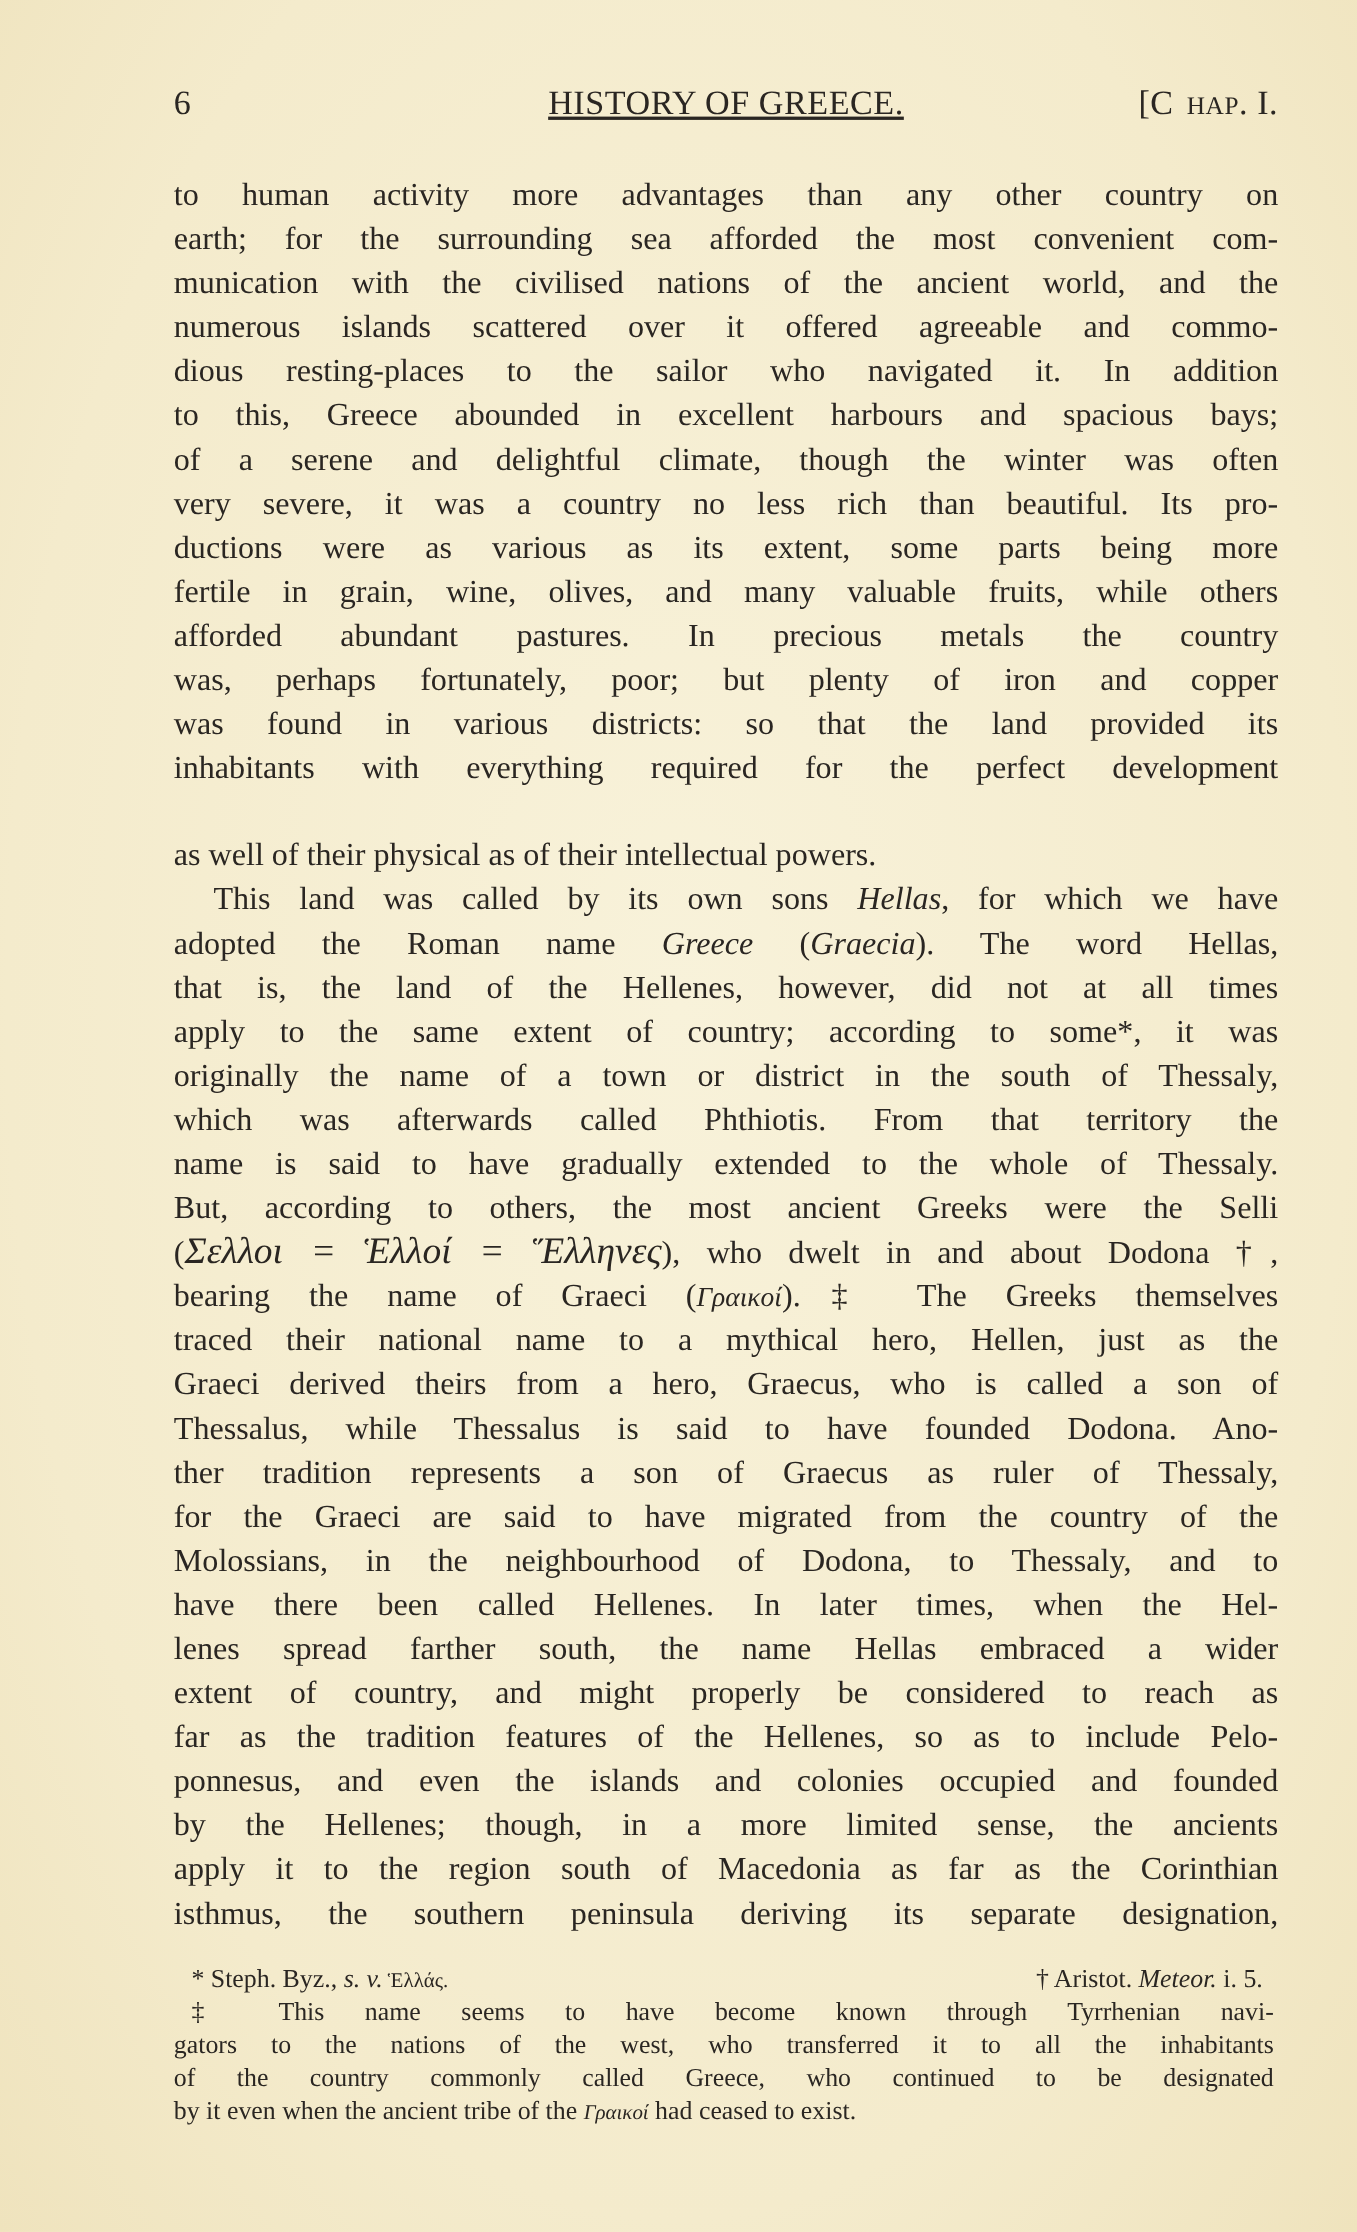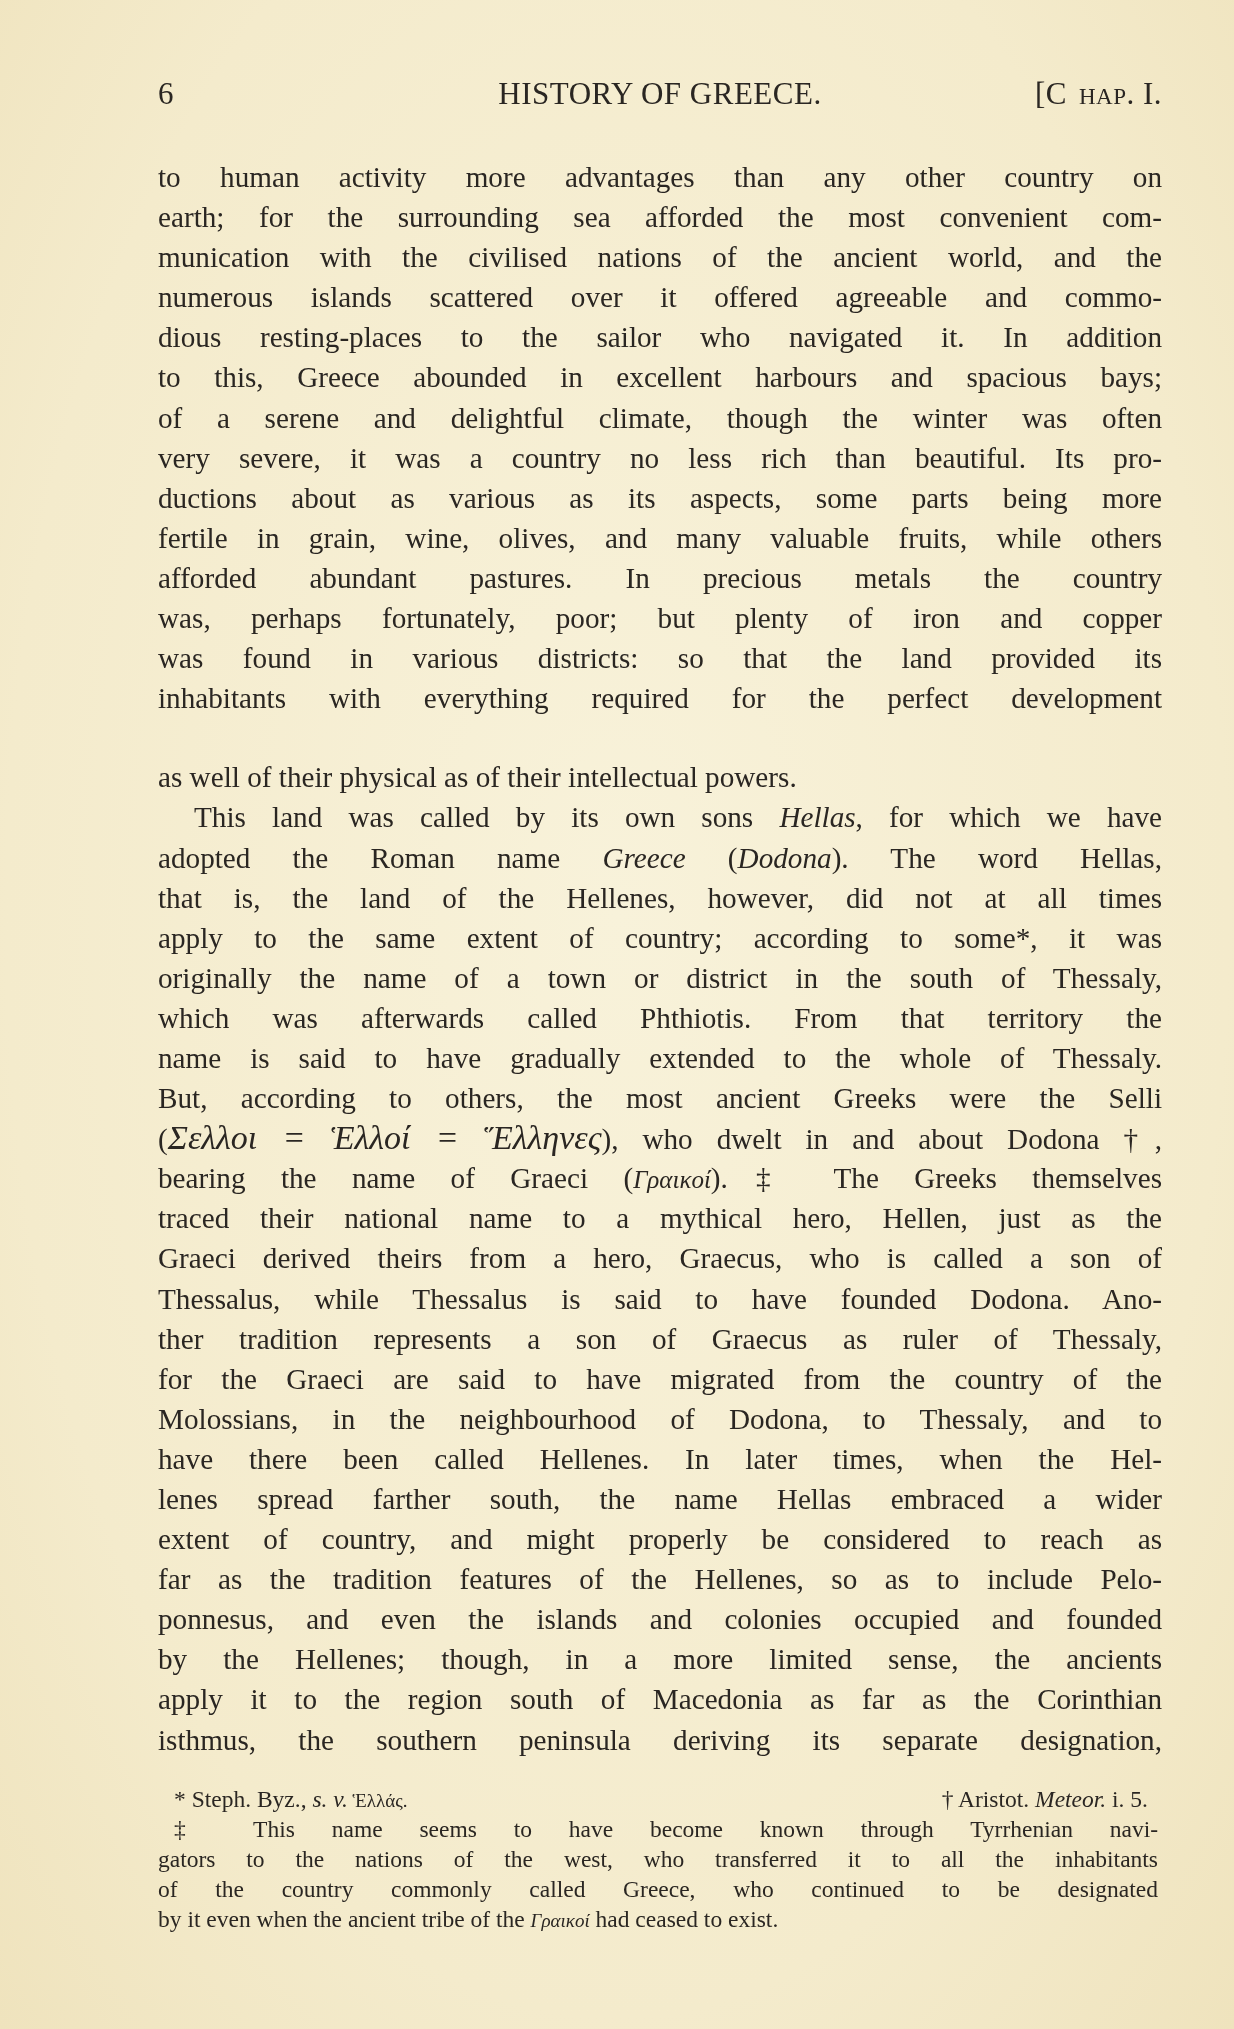--- a/index.html
+++ b/index.html
@@ -9,21 +9,21 @@
     background-image: radial-gradient(ellipse at 50% 45%, #f8f2da 0%, #f4ebcc 70%, #efe3bd 100%);
     font-family: "Liberation Serif", "DejaVu Serif", serif;
     color: #2a2622;
     position: relative;
   }
   .page { position: absolute; left: 158px; top: 76px; width: 1004px; }
   .running-head {
     display: flex; justify-content: space-between; align-items: baseline;
     font-size: 31px; letter-spacing: 0.5px; height: 40px;
   }
-  .running-head .title { position: absolute; left: 0; right: 0; text-align: center; pointer-events: none; }
+  .running-head .title { position: absolute; left: 0; right: 0; text-align: center; pointer-events: none; text-decoration: underline; }
   .running-head .chap .sc { font-size: 23px; margin-left: 12px; }
   .body-text {
     margin-top: 41px;
     font-size: 29.2px; line-height: 40.1px;
     text-align: justify; text-align-last: auto;
   }
   .line { display: block; text-align: justify; text-align-last: justify; white-space: nowrap; height: 40.1px; }
   .line.last { text-align-last: left; margin-top: 39px; }
   .line.indent { padding-left: 36px; }
   .footnotes { position: absolute; left: 158px; top: 1784px; width: 1000px; font-size: 23.5px; line-height: 30px; }
@@ -46,31 +46,31 @@
   <div class="body-text">
     <div id="p1">
         <span class="line">to human activity more advantages than any other country on</span>
         <span class="line">earth; for the surrounding sea afforded the most convenient com-</span>
         <span class="line">munication with the civilised nations of the ancient world, and the</span>
         <span class="line">numerous islands scattered over it offered agreeable and commo-</span>
         <span class="line">dious resting-places to the sailor who navigated it.  In addition</span>
         <span class="line">to this, Greece abounded in excellent harbours and spacious bays;</span>
         <span class="line">of a serene and delightful climate, though the winter was often</span>
         <span class="line">very severe, it was a country no less rich than beautiful.  Its pro-</span>
-        <span class="line">ductions about as various as its aspects, some parts being more</span>
+        <span class="line">ductions were as various as its extent, some parts being more</span>
         <span class="line">fertile in grain, wine, olives, and many valuable fruits, while others</span>
         <span class="line">afforded abundant pastures.  In precious metals the country</span>
         <span class="line">was, perhaps fortunately, poor; but plenty of iron and copper</span>
         <span class="line">was found in various districts: so that the land provided its</span>
         <span class="line">inhabitants with everything required for the perfect development</span>
         <span class="line last">as well of their physical as of their intellectual powers.</span>
       </div>
     <div>
       <span class="line indent"><span>This land was called by its own sons </span><i>Hellas</i><span>, for which we have</span></span>
-      <span class="line"><span>adopted the Roman name </span><i>Greece</i><span> (</span><i>Dodona</i><span>).  The word Hellas,</span></span>
+      <span class="line"><span>adopted the Roman name </span><i>Greece</i><span> (</span><i>Graecia</i><span>).  The word Hellas,</span></span>
       <div id="p2mid">
           <span class="line">that is, the land of the Hellenes, however, did not at all times</span>
           <span class="line">apply to the same extent of country; according to some*, it was</span>
           <span class="line">originally the name of a town or district in the south of Thessaly,</span>
           <span class="line">which was afterwards called Phthiotis.  From that territory the</span>
           <span class="line">name is said to have gradually extended to the whole of Thessaly.</span>
           <span class="line">But, according to others, the most ancient Greeks were the Selli</span>
         </div>
       <span class="line"><span>(</span><i style="font-size:34px">Σελλοι = Ἑλλοί = Ἕλληνες</i><span>), who dwelt in and about Dodona †,</span></span>
       <span class="line"><span>bearing the name of Graeci (</span><i style="font-size:25px">Γραικοί</i><span>).‡  The Greeks themselves</span></span>

